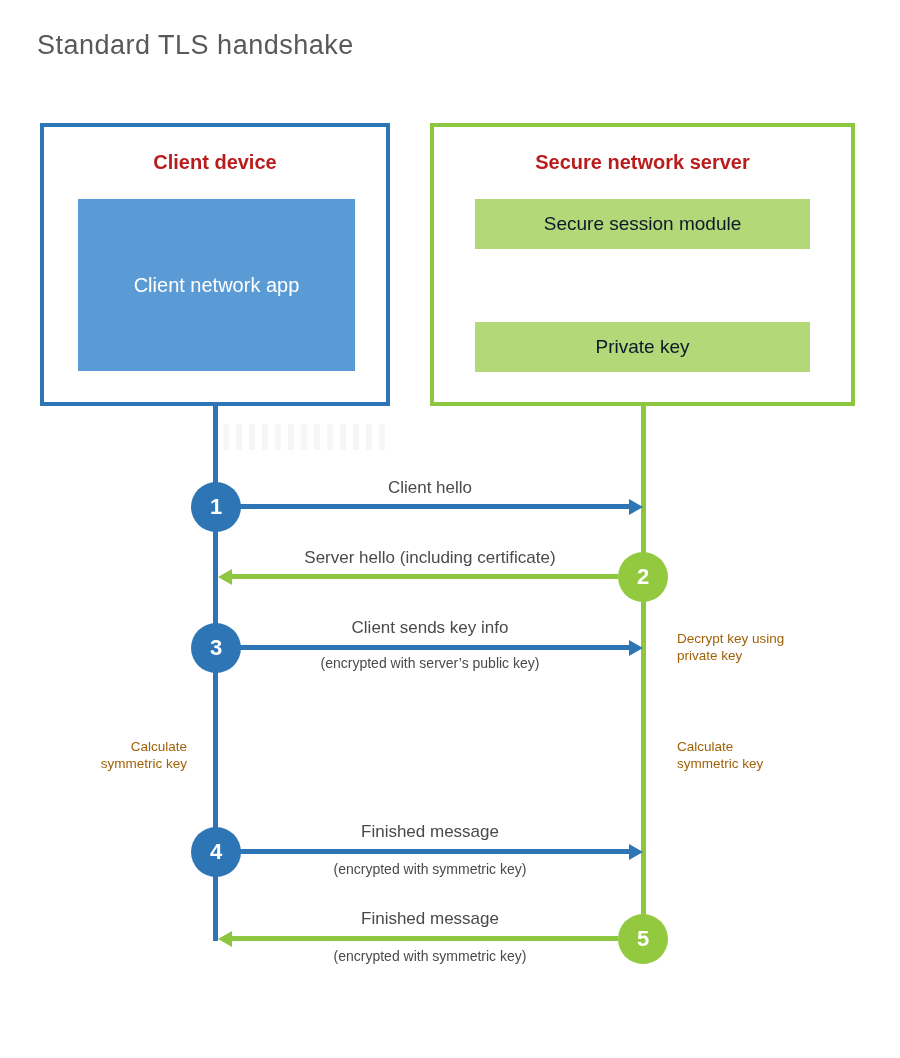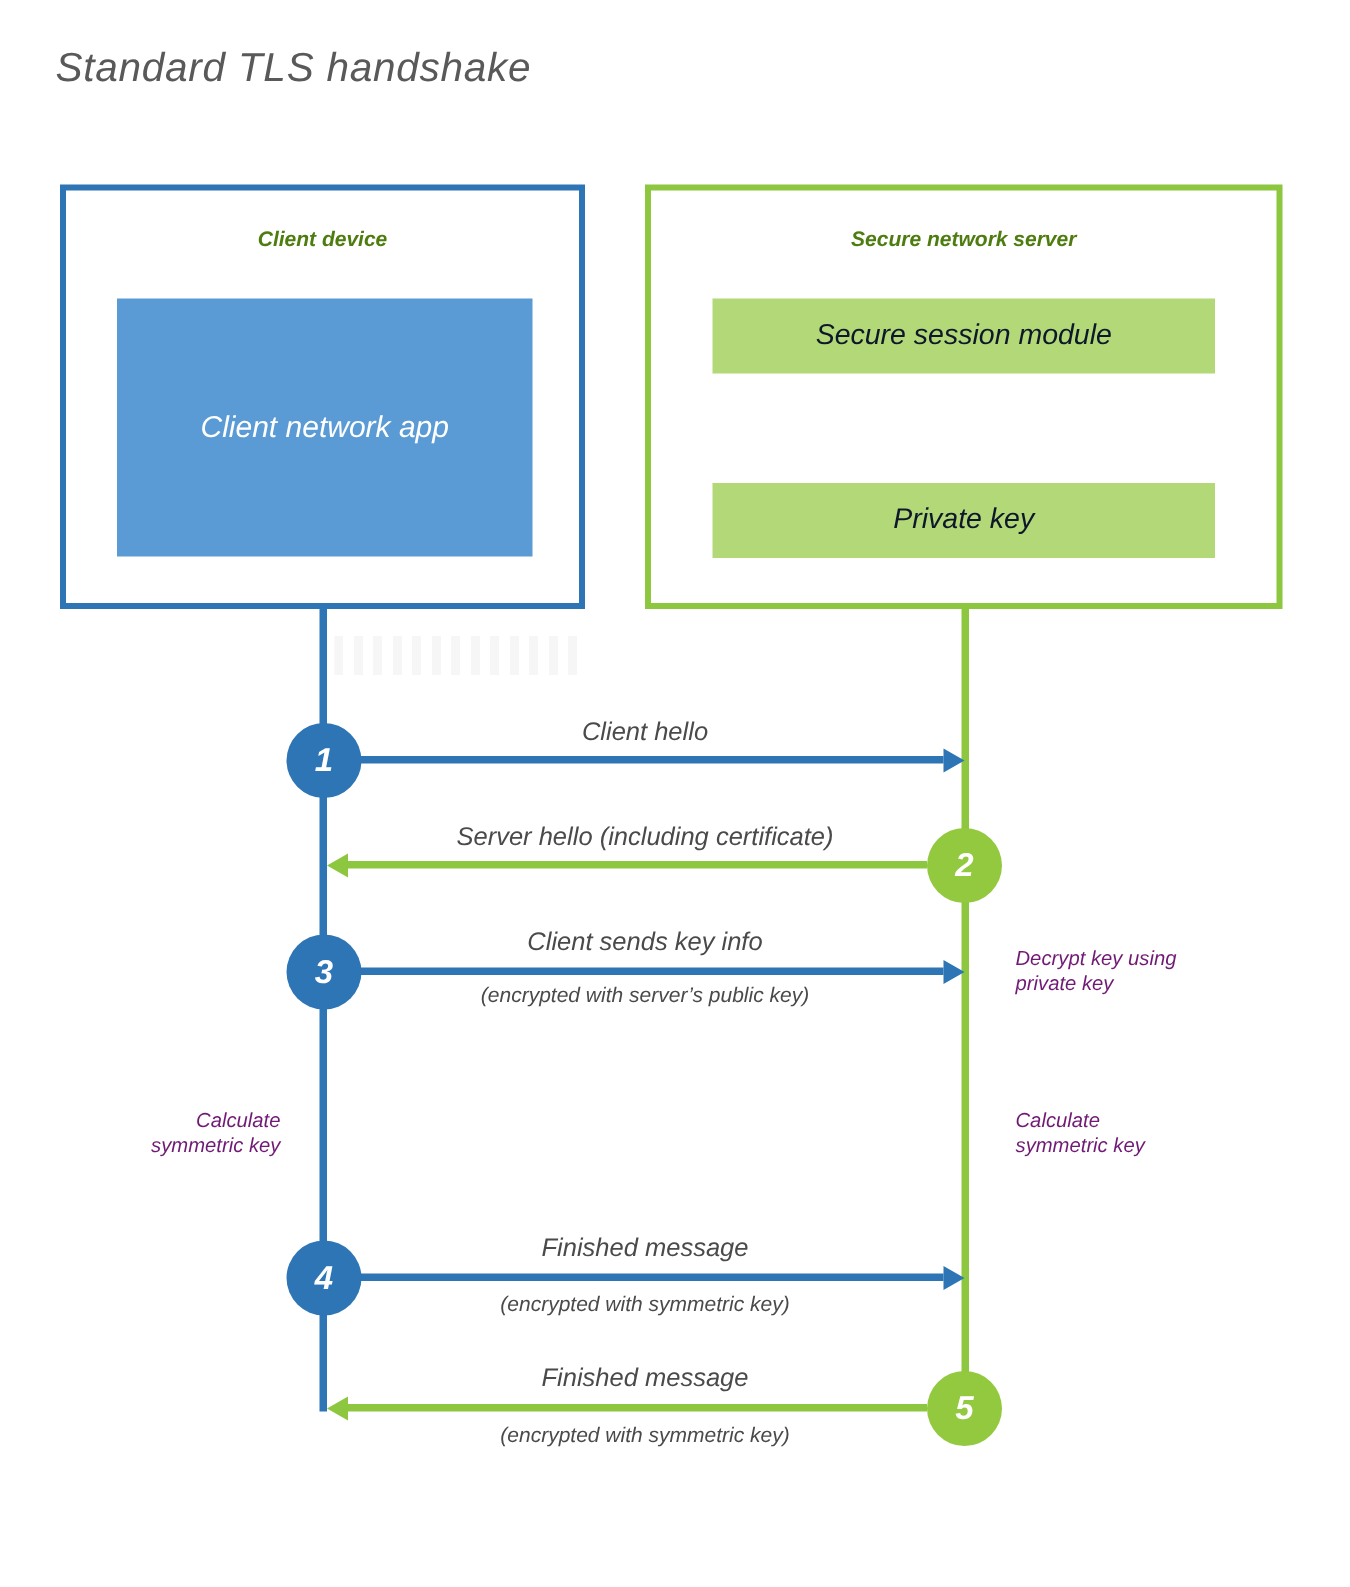--- a/index.html
+++ b/index.html
@@ -2,34 +2,33 @@
 <html><head>
 <meta charset="utf-8">
 <style>
   html,body{margin:0;padding:0;background:#ffffff;}
   .canvas{
     position:relative;
     width:900px;height:1058px;
     background:#ffffff;
     font-family:"Liberation Sans", sans-serif;
     overflow:hidden;
-    font-style:italic;
   }
   .page-title{
     position:absolute;left:37px;top:30px;
     font-size:27px;font-weight:300;color:#595959;
     letter-spacing:0.5px;margin:0;
   }
   
   .box{position:absolute;top:123px;height:283px;box-sizing:border-box;background:#fff;}
   .box.client{left:40px;width:350px;border:4px solid #2e75b5;}
   .box.server{left:430px;width:425px;border:4px solid #8dc63f;}
   .box-title{
     position:absolute;left:0;right:0;top:24px;
-    text-align:center;font-size:14px;font-weight:bold;color:#4d7c0f;
+    text-align:center;font-size:20px;font-weight:bold;color:#b91c1c;
   }
   .client-app{
     position:absolute;left:34px;top:72px;width:277px;height:172px;
     background:#5b9bd5;color:#ffffff;
     display:flex;align-items:center;justify-content:center;text-align:center;
     font-size:20px;line-height:1.5;
   }
   .client-app span{display:block;max-width:175px;}
   .server-bar{
     position:absolute;left:41px;width:335px;height:50px;
@@ -65,21 +64,21 @@
   .arrow-head.right{border-top:8px solid transparent;border-bottom:8px solid transparent;border-left:14px solid #2e75b5;left:629px;}
   .arrow-head.left{border-top:8px solid transparent;border-bottom:8px solid transparent;border-right:14px solid #8dc63f;left:218px;}
   
   .msg{
     position:absolute;left:220px;width:420px;text-align:center;
     font-size:17px;color:#4a4a4a;z-index:4;
   }
   .msg.sub{font-size:14px;}
   
   .note{
-    position:absolute;font-size:13.5px;color:#701a75;line-height:1.25;z-index:4;
+    position:absolute;font-size:13.5px;color:#a16207;line-height:1.25;z-index:4;
   }
   .note.right{left:677px;width:140px;text-align:left;}
   .note.left{left:55px;width:132px;text-align:right;}
 </style>
 </head>
 <body>
 
 <div class="canvas">
 
   <h1 class="page-title">Standard TLS handshake</h1>

